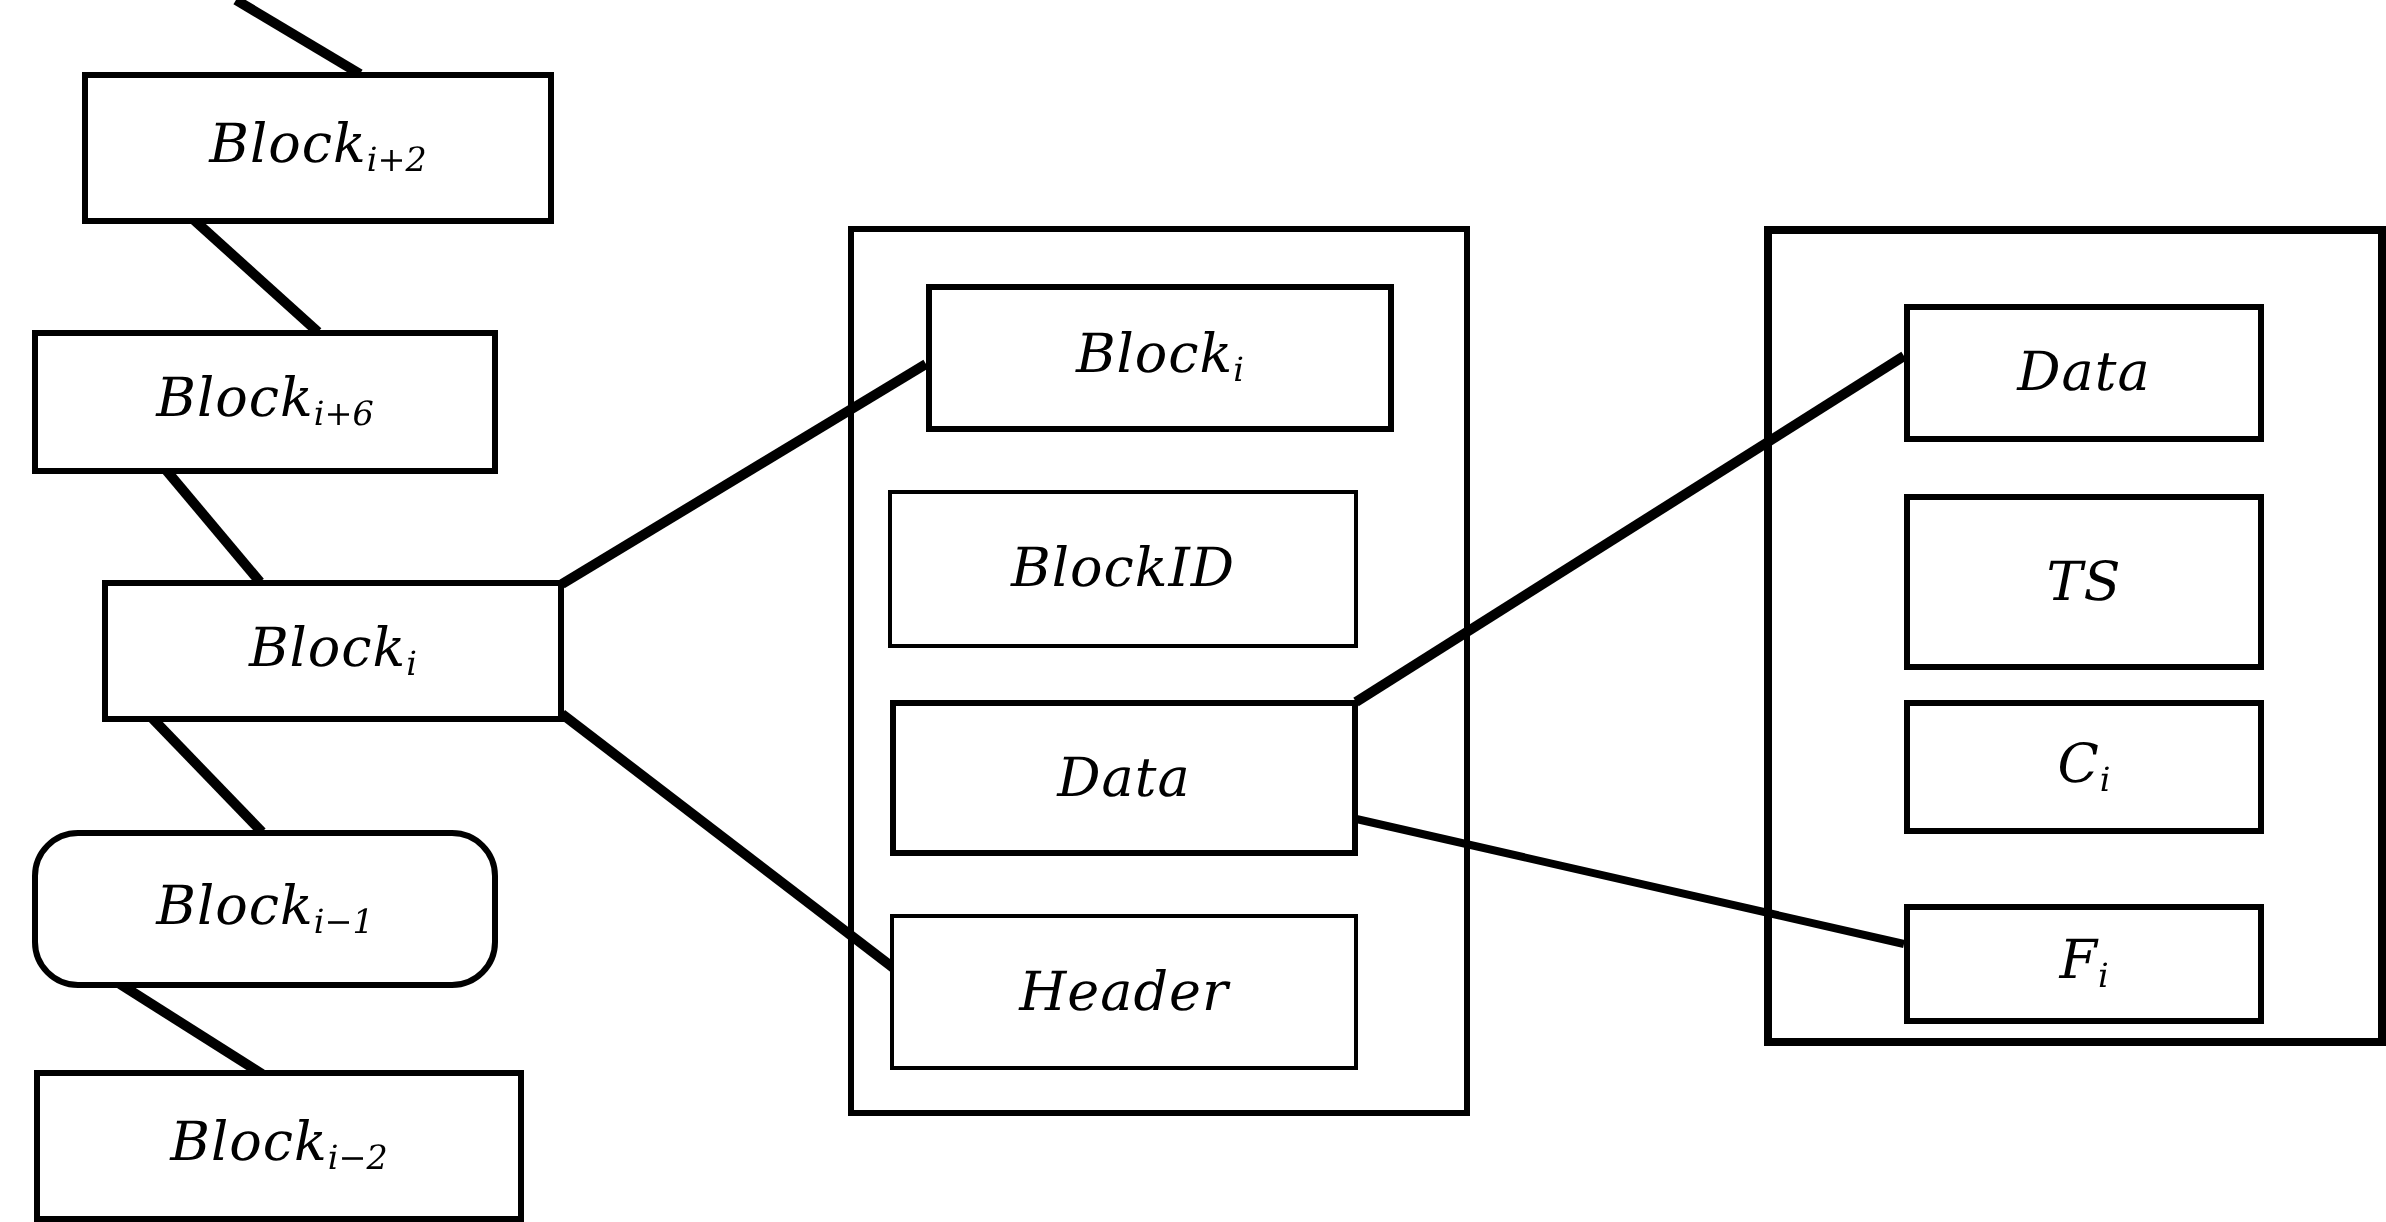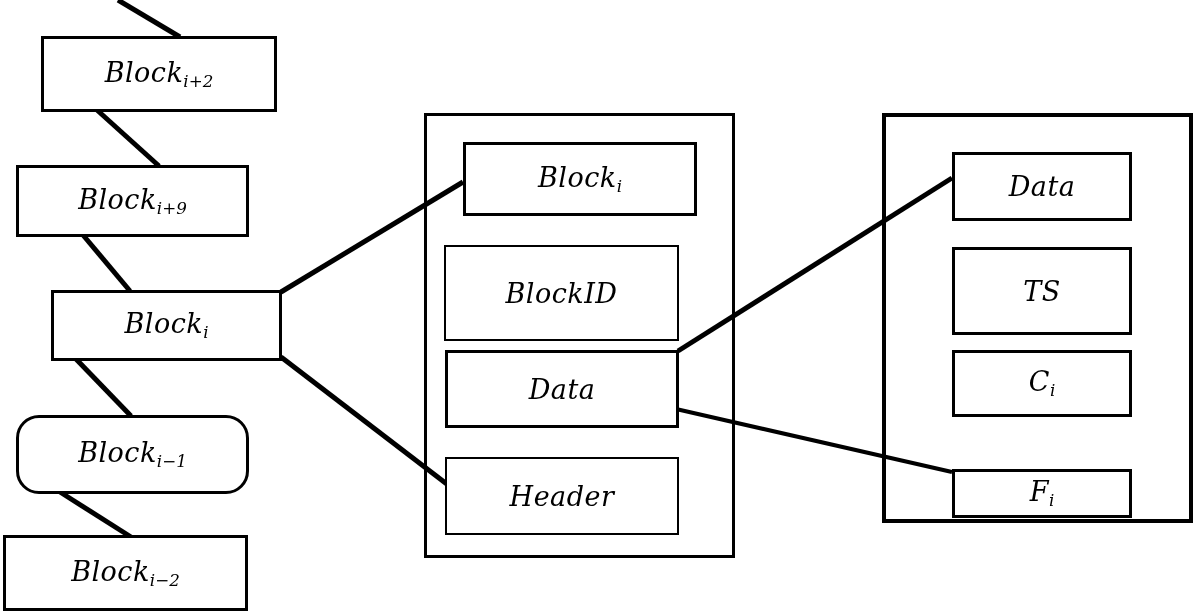--- a/index.html
+++ b/index.html
@@ -78,56 +78,56 @@
         <line x1="678" y1="351" x2="952" y2="178" stroke-width="5" class="edge-line"></line>
         <line x1="676" y1="409" x2="952" y2="472" stroke-width="4" class="edge-line"></line>
       </g>
   </svg>
 
   <div id="chain-layer">
       <div class="box" style="left: 41px; top: 36px; width: 236px; height: 76px;">
         <span class="label">Block<sub>i+2</sub></span>
       </div>
       <div class="box" style="left: 16px; top: 165px; width: 233px; height: 72px;">
-        <span class="label">Block<sub>i+9</sub></span>
+        <span class="label">Block<sub>i+6</sub></span>
       </div>
       <div class="box" style="left: 51px; top: 290px; width: 231px; height: 71px;">
         <span class="label">Block<sub>i</sub></span>
       </div>
       <div class="box" style="left: 16px; top: 415px; width: 233px; height: 79px; border-radius: 23px;">
         <span class="label">Block<sub>i−1</sub></span>
       </div>
-      <div class="box" style="left: 3px; top: 535px; width: 245px; height: 76px;">
+      <div class="box" style="left: 17px; top: 535px; width: 245px; height: 76px;">
         <span class="label">Block<sub>i−2</sub></span>
       </div>
     </div>
   <div id="middle-layer">
       <div class="container-box" style="left: 424px; top: 113px; width: 311px; height: 445px;"></div>
       <div class="box" style="left: 463px; top: 142px; width: 234px; height: 74px;">
         <span class="label">Block<sub>i</sub></span>
       </div>
-      <div class="box" style="left: 444px; top: 245px; width: 235px; height: 96px; border-width: 2px;">
+      <div class="box" style="left: 444px; top: 245px; width: 235px; height: 79px; border-width: 2px;">
         <span class="label">BlockID</span>
       </div>
       <div class="box" style="left: 445px; top: 350px; width: 234px; height: 78px;">
         <span class="label">Data</span>
       </div>
       <div class="box" style="left: 445px; top: 457px; width: 234px; height: 78px; border-width: 2px;">
         <span class="label">Header</span>
       </div>
     </div>
   <div id="right-layer">
       <div class="container-box" style="left: 882px; top: 113px; width: 311px; height: 410px; border-width: 4px;"></div>
       <div class="box" style="left: 952px; top: 152px; width: 180px; height: 69px;">
         <span class="label">Data</span>
       </div>
       <div class="box" style="left: 952px; top: 247px; width: 180px; height: 88px;">
         <span class="label">TS</span>
       </div>
       <div class="box" style="left: 952px; top: 350px; width: 180px; height: 67px; text-align: center;">
         <span class="label">C<sub>i</sub></span>
       </div>
-      <div class="box" style="left: 952px; top: 469px; width: 180px; height: 49px;">
+      <div class="box" style="left: 952px; top: 452px; width: 180px; height: 60px;">
         <span class="label">F<sub>i</sub></span>
       </div>
     </div>
 
 </div>
 
 </body></html>

